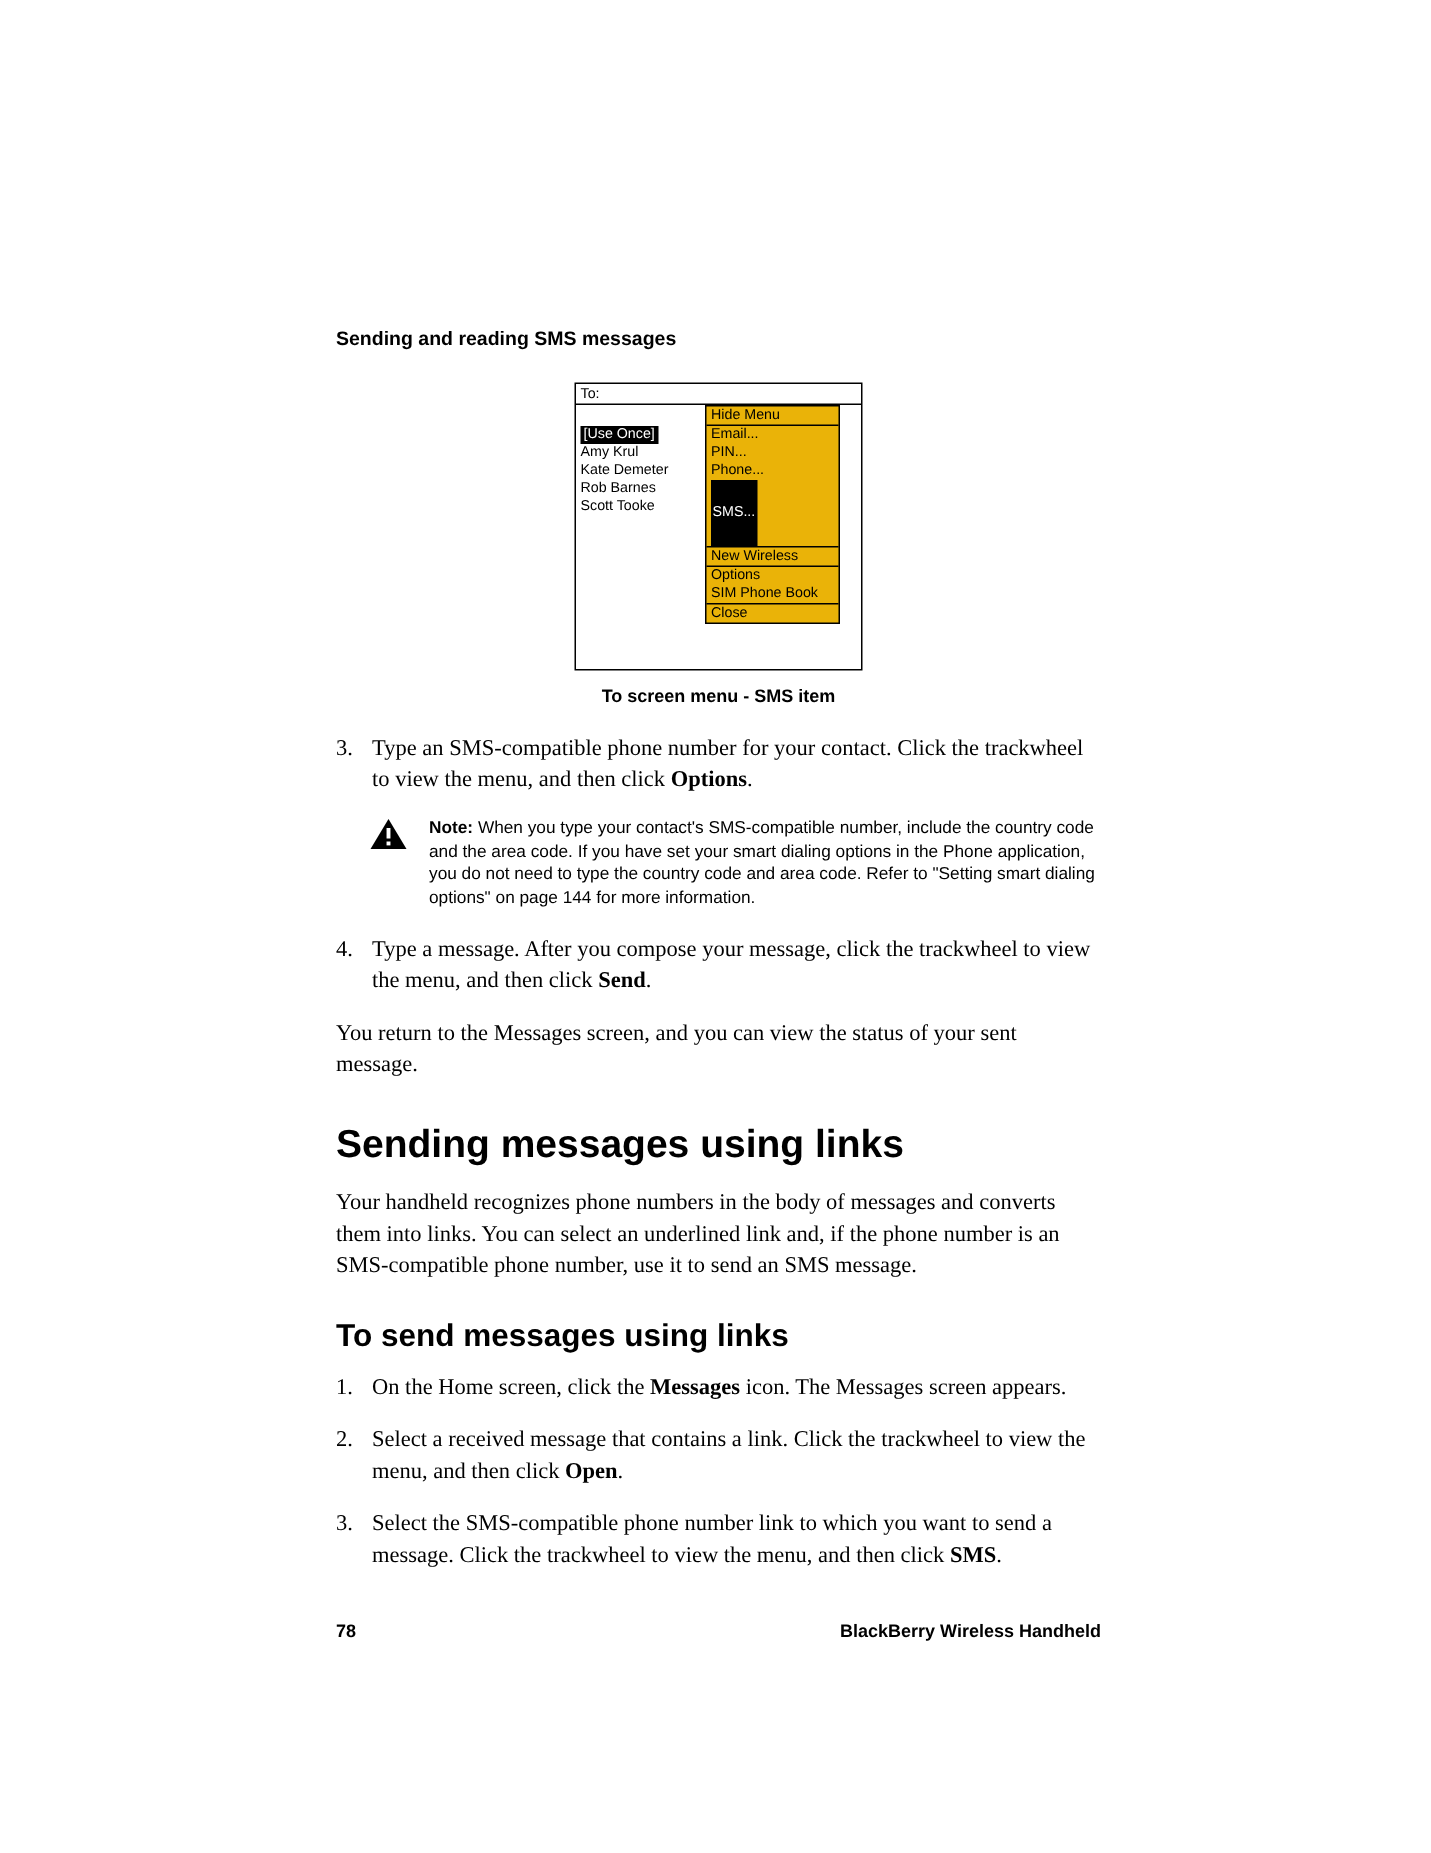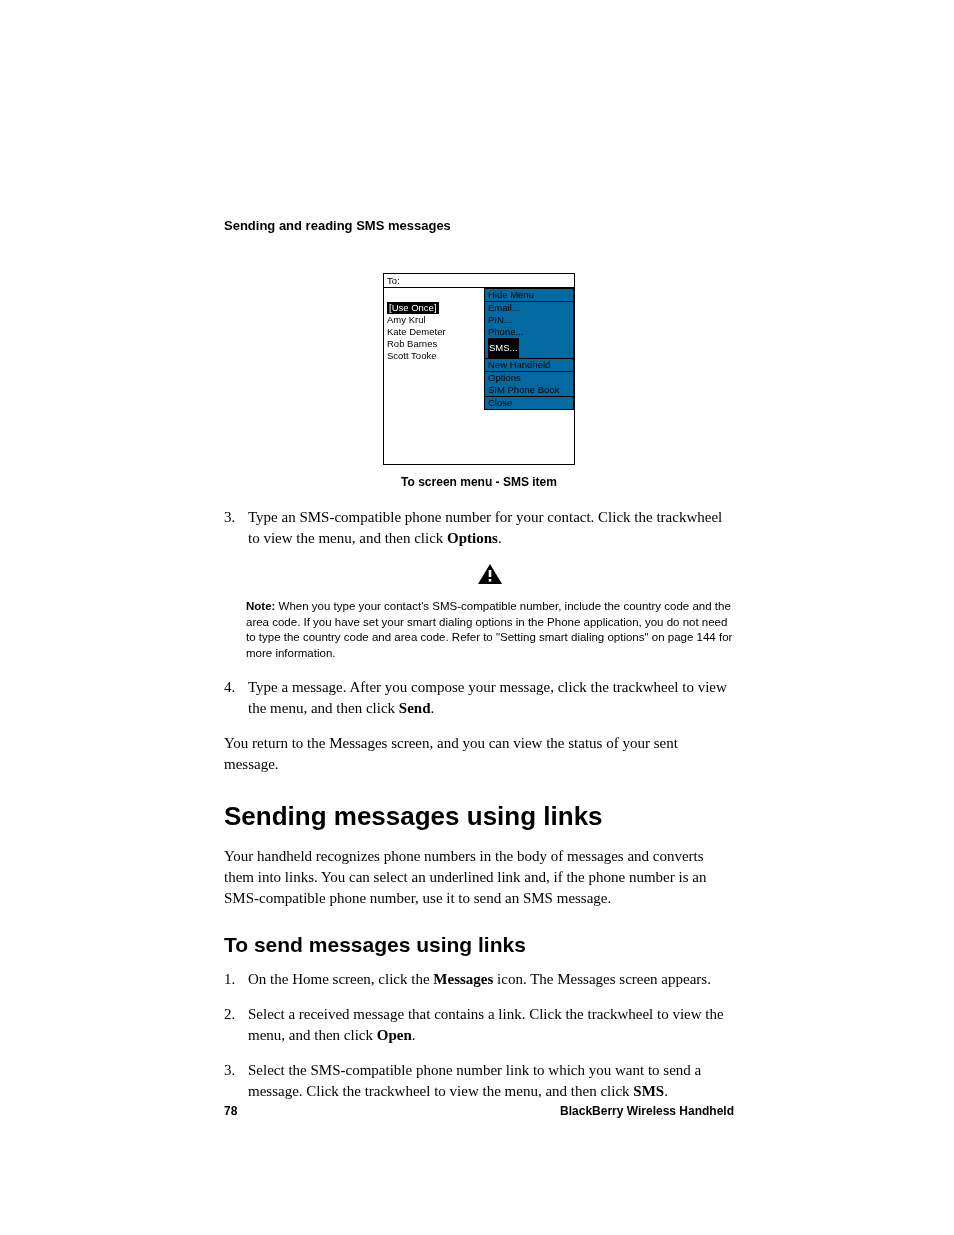--- a/index.html
+++ b/index.html
@@ -11,21 +11,21 @@
     height: 1235px;
     position: relative;
   }
   .page {
     padding: 218px 220px 0 224px;
   }
   .section-header {
     font-family: Verdana, Arial, sans-serif;
     font-weight: bold;
     font-size: 13px;
-    margin-bottom: 40px;
+    margin-bottom: 22px;
   }
   .screenshot-wrap {
     display: flex;
     flex-direction: column;
     align-items: center;
     margin-bottom: 18px;
   }
   .screenshot {
     width: 192px;
     height: 192px;
@@ -53,39 +53,39 @@
   .use-once {
     background: #000;
     color: #fff;
     display: inline-block;
     padding: 0 2px;
     margin-top: 13px;
   }
   .menu {
     position: absolute;
     top: 0;
-    right: 0;
+    right: 14px;
     width: 90px;
     border: 1px solid #000;
-    background: #0369a1;
+    background: #eab308;
   }
   .menu-header {
     border-bottom: 1px solid #000;
     padding: 0 3px;
   }
   .menu-group {
     border-bottom: 1px solid #000;
     padding: 0 3px;
   }
   .menu-group:last-child { border-bottom: none; }
   .sms-sel {
     background: #000;
     color: #fff;
     display: inline-block;
-    padding: 4px 1px;
+    padding: 16px 1px;
   }
   .caption {
     font-family: Verdana, Arial, sans-serif;
     font-weight: bold;
     font-size: 12px;
     margin-top: 10px;
   }
   .num-item {
     display: flex;
     font-size: 15px;
@@ -95,24 +95,23 @@
   .num-item .num {
     width: 24px;
     flex-shrink: 0;
   }
   .num-item .txt {
     flex: 1;
   }
   .bold { font-weight: bold; }
   .note-block {
     display: flex;
-    align-items: center;
+    align-items: flex-start;
     margin: 12px 0 16px 22px;
     gap: 14px;
-    flex-direction: column;
   }
   .warn-icon svg {
     width: 26px;
     height: 22px;
     display: block;
   }
   .note-text {
     font-family: Verdana, Arial, sans-serif;
     font-size: 11.5px;
     line-height: 1.35;
@@ -131,21 +130,21 @@
   h2.sub {
     font-family: Liberation Sans, sans-serif;
     font-weight: bold;
     font-size: 21px;
     margin: 24px 0 12px 0;
   }
   .footer {
     position: absolute;
     left: 224px;
     right: 220px;
-    top: 1104px;
+    top: 1080px;
     display: flex;
     justify-content: space-between;
     font-family: Verdana, Arial, sans-serif;
     font-weight: bold;
     font-size: 12px;
   }
 </style>
 </head>
 <body>
 
@@ -166,21 +165,21 @@
         </div>
         <div class="menu">
           <div class="menu-header">Hide Menu</div>
           <div class="menu-group">
             <div>Email...</div>
             <div>PIN...</div>
             <div>Phone...</div>
             <div><span class="sms-sel">SMS...</span></div>
           </div>
           <div class="menu-group">
-            <div>New Handheld</div>
+            <div>New Wireless</div>
           </div>
           <div class="menu-group">
             <div>Options</div>
             <div>SIM Phone Book</div>
           </div>
           <div class="menu-group">
             <div>Close</div>
           </div>
         </div>
       </div>

